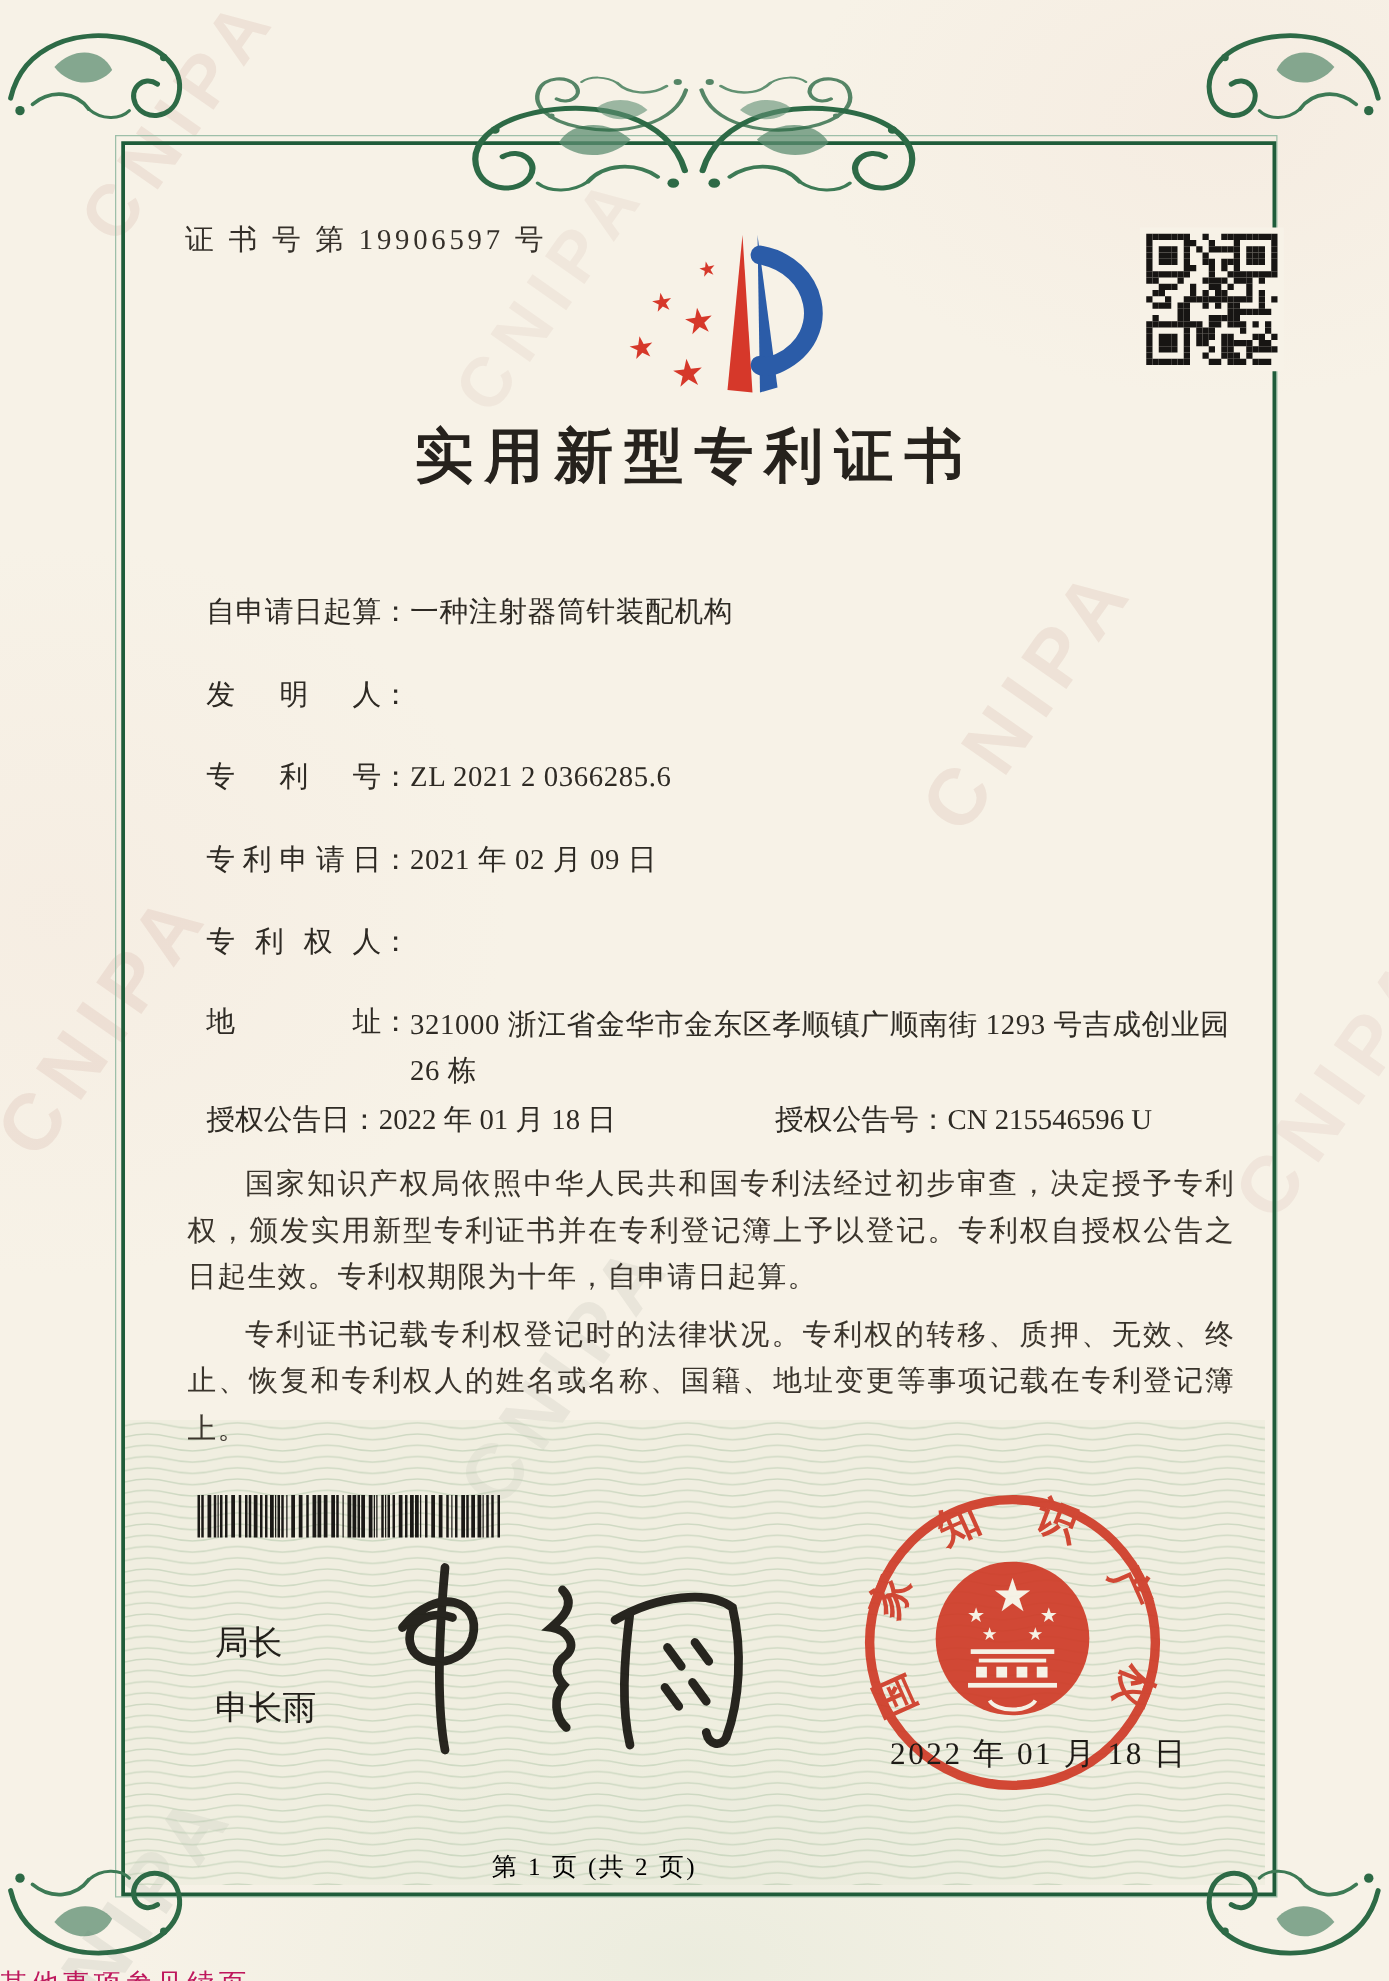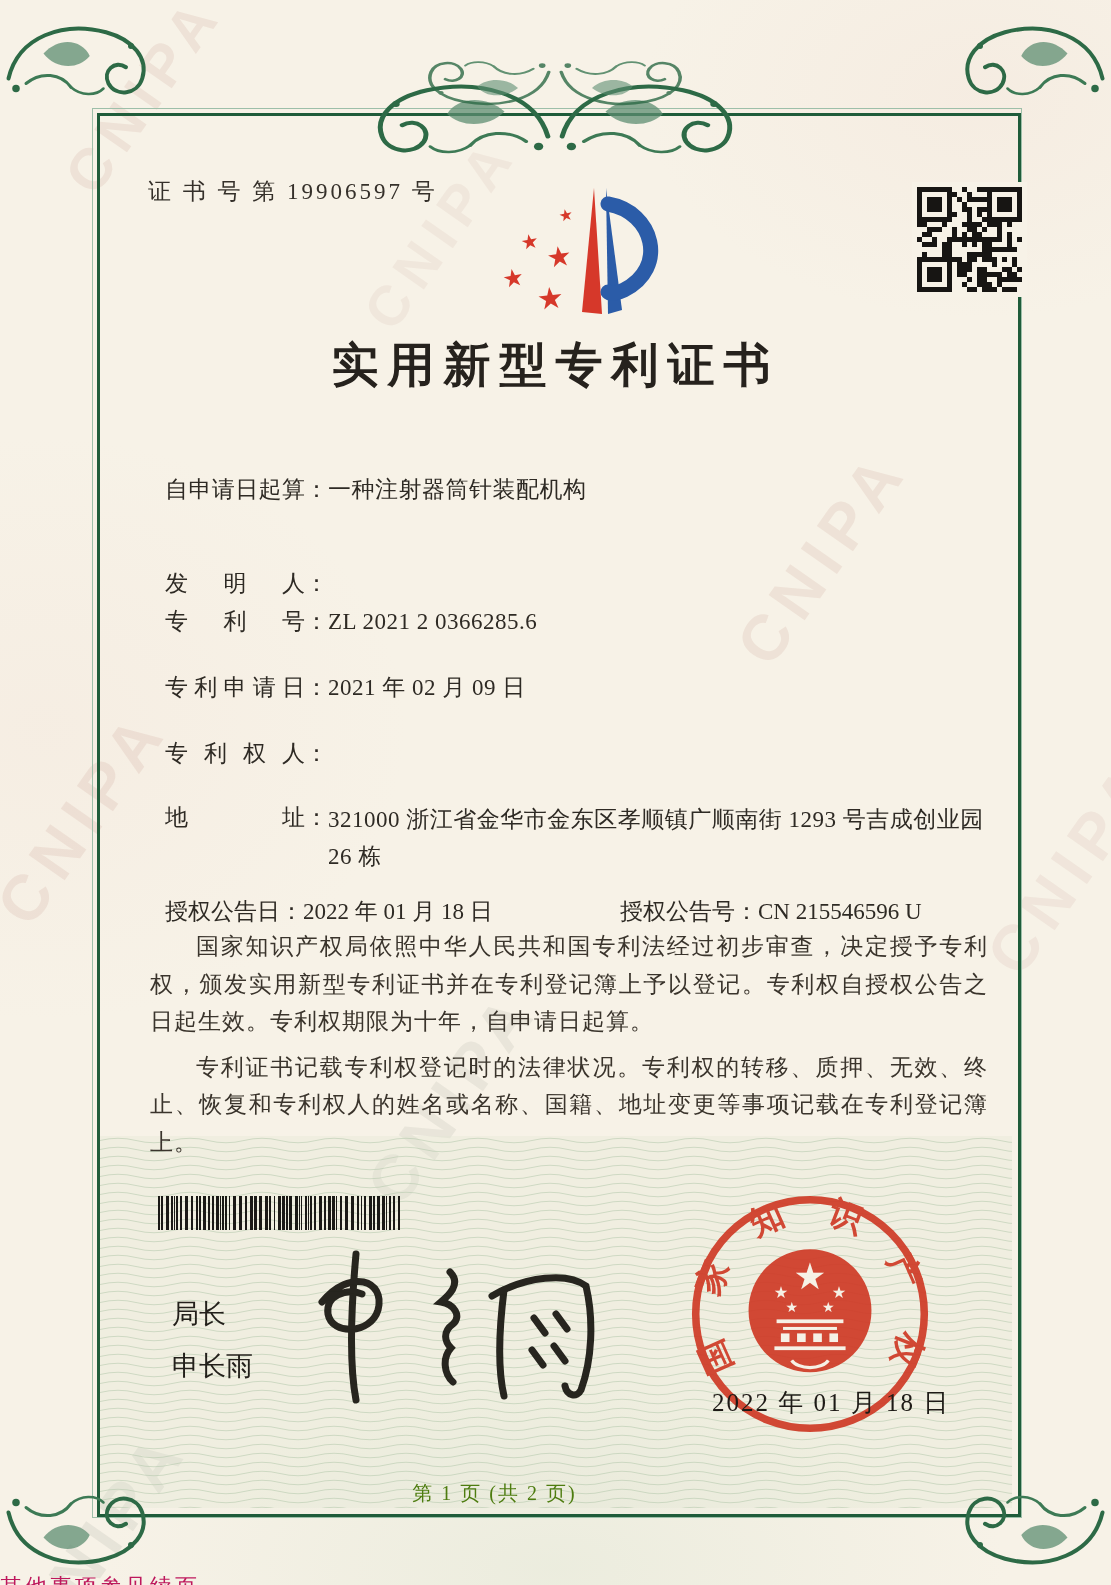--- a/index.html
+++ b/index.html
@@ -32,24 +32,24 @@
       background:#f7f2e7;}
   .qr div{background:transparent;}
   .qr div.on{background:#171513;}
   .doc-title{position:absolute;left:0;top:334px;width:1111px;text-align:center;
       font-size:47px;font-weight:bold;letter-spacing:9px;color:#26221d;}
   
   .row{position:absolute;left:165px;width:830px;font-size:23px;line-height:34px;display:flex;}
   .jlabel{display:inline-block;width:140px;text-align:justify;text-align-last:justify;flex:none;}
   .colon{flex:none;}
   .val{flex:1;letter-spacing:0.5px;}
-  .r-name{top:473px;} .r-inv{top:567px;} .r-pno{top:605px;}
+  .r-name{top:473px;} .r-inv{top:539px;} .r-pno{top:605px;}
   .r-fdate{top:671px;} .r-pat{top:737px;} .r-addr{top:801px;}
   .r-addr .val{line-height:37px;max-width:668px;}
-  .r-grant{top:879px;margin-top:16px;}
+  .r-grant{top:879px;}
   .grant-left{display:flex;width:455px;flex:none;}
   .grant-right{display:flex;flex:1;}
   .glabel{flex:none;}
   
   .paras{position:absolute;left:150px;top:928px;width:838px;font-size:23px;
       line-height:37.5px;text-align:justify;color:#3a342c;letter-spacing:1px;}
   .paras p{margin:0 0 8px 0;text-indent:2em;}
   
   .barcode{position:absolute;left:158px;top:1196px;width:364px;height:34px;
       display:flex;align-items:stretch;}
@@ -58,21 +58,21 @@
   
   .officer{position:absolute;left:172px;top:1288px;font-family:"Liberation Sans","DejaVu Sans",sans-serif;
       font-size:27px;color:#23201b;line-height:52px;}
   .sig{position:absolute;left:292px;top:1238px;}
   
   .seal{position:absolute;left:686px;top:1190px;}
   .seal-date{position:absolute;left:712px;top:1386px;font-size:25px;letter-spacing:2px;
       color:#1d1a16;z-index:5;}
   
   .page-no{position:absolute;left:0;top:1480px;width:951px;text-align:center;
-      font-size:20px;letter-spacing:2px;color:#4d7c0f;padding-left:19px;}
+      font-size:20px;letter-spacing:2px;color:#000000;}
   .cont-note{position:absolute;left:0;top:1572px;width:1111px;
       font-size:22px;letter-spacing:3px;color:#be185d;}
   .ornaments{position:absolute;left:0;top:0;pointer-events:none;}
 </style>
 </head>
 <body>
 
 <div class="tint1"></div>
 
 <div class="wm" style="left:30px;top:60px;font-size:58px;">CNIPA</div>

